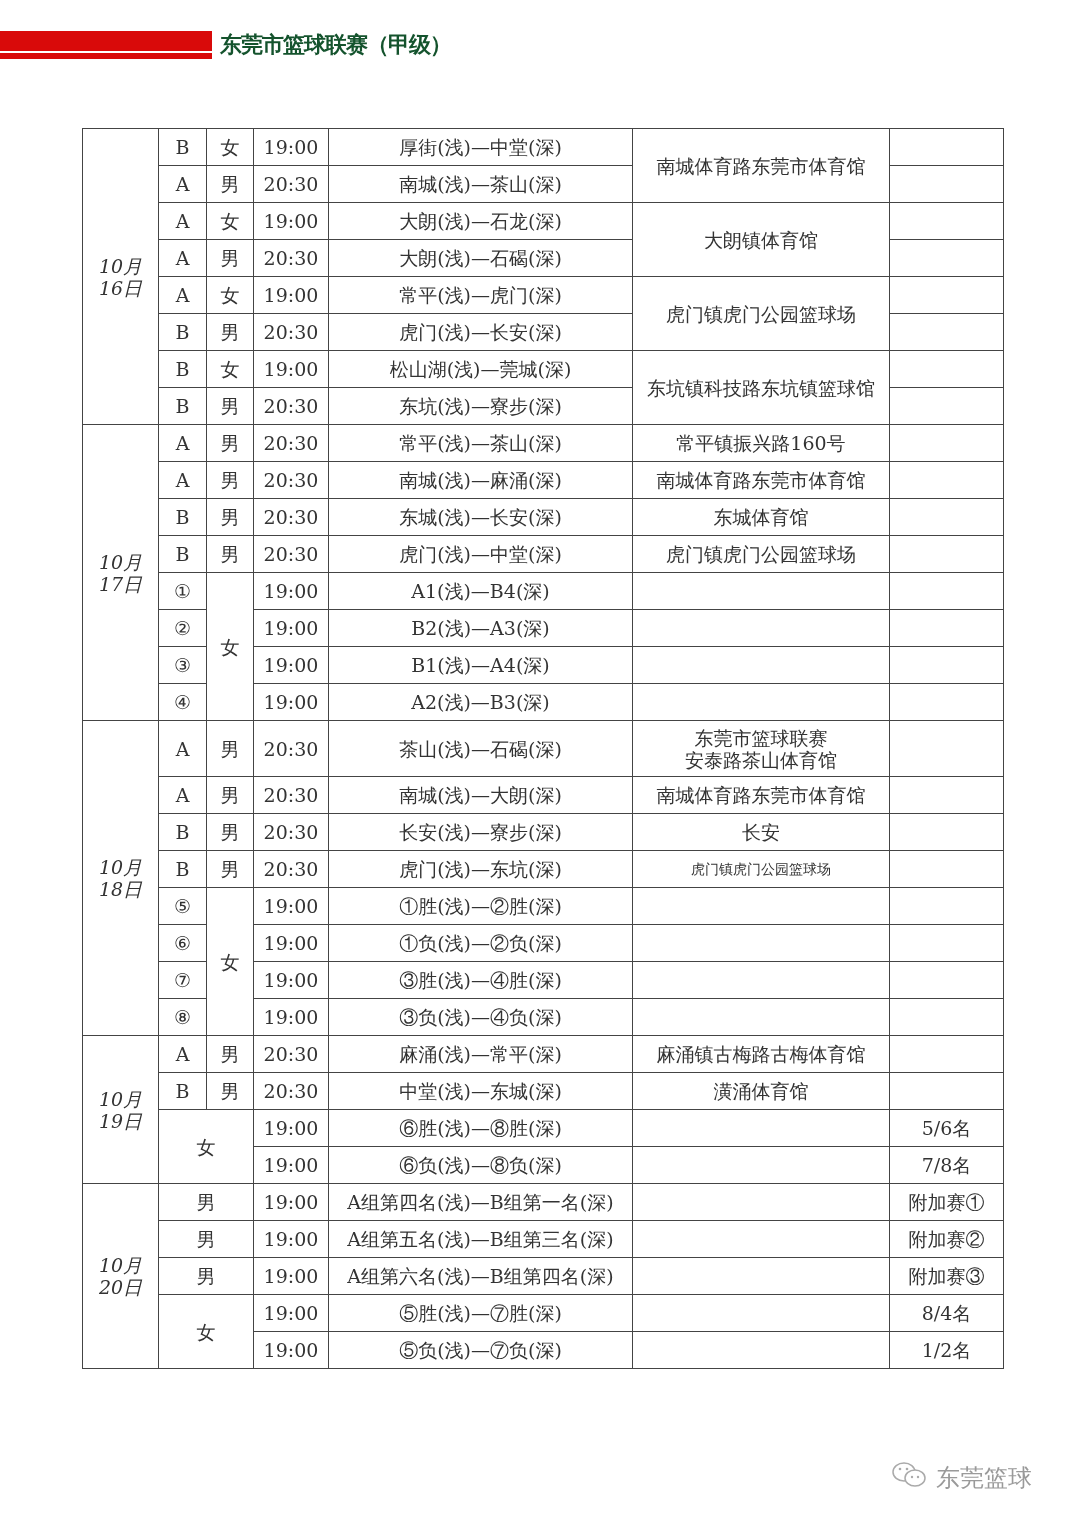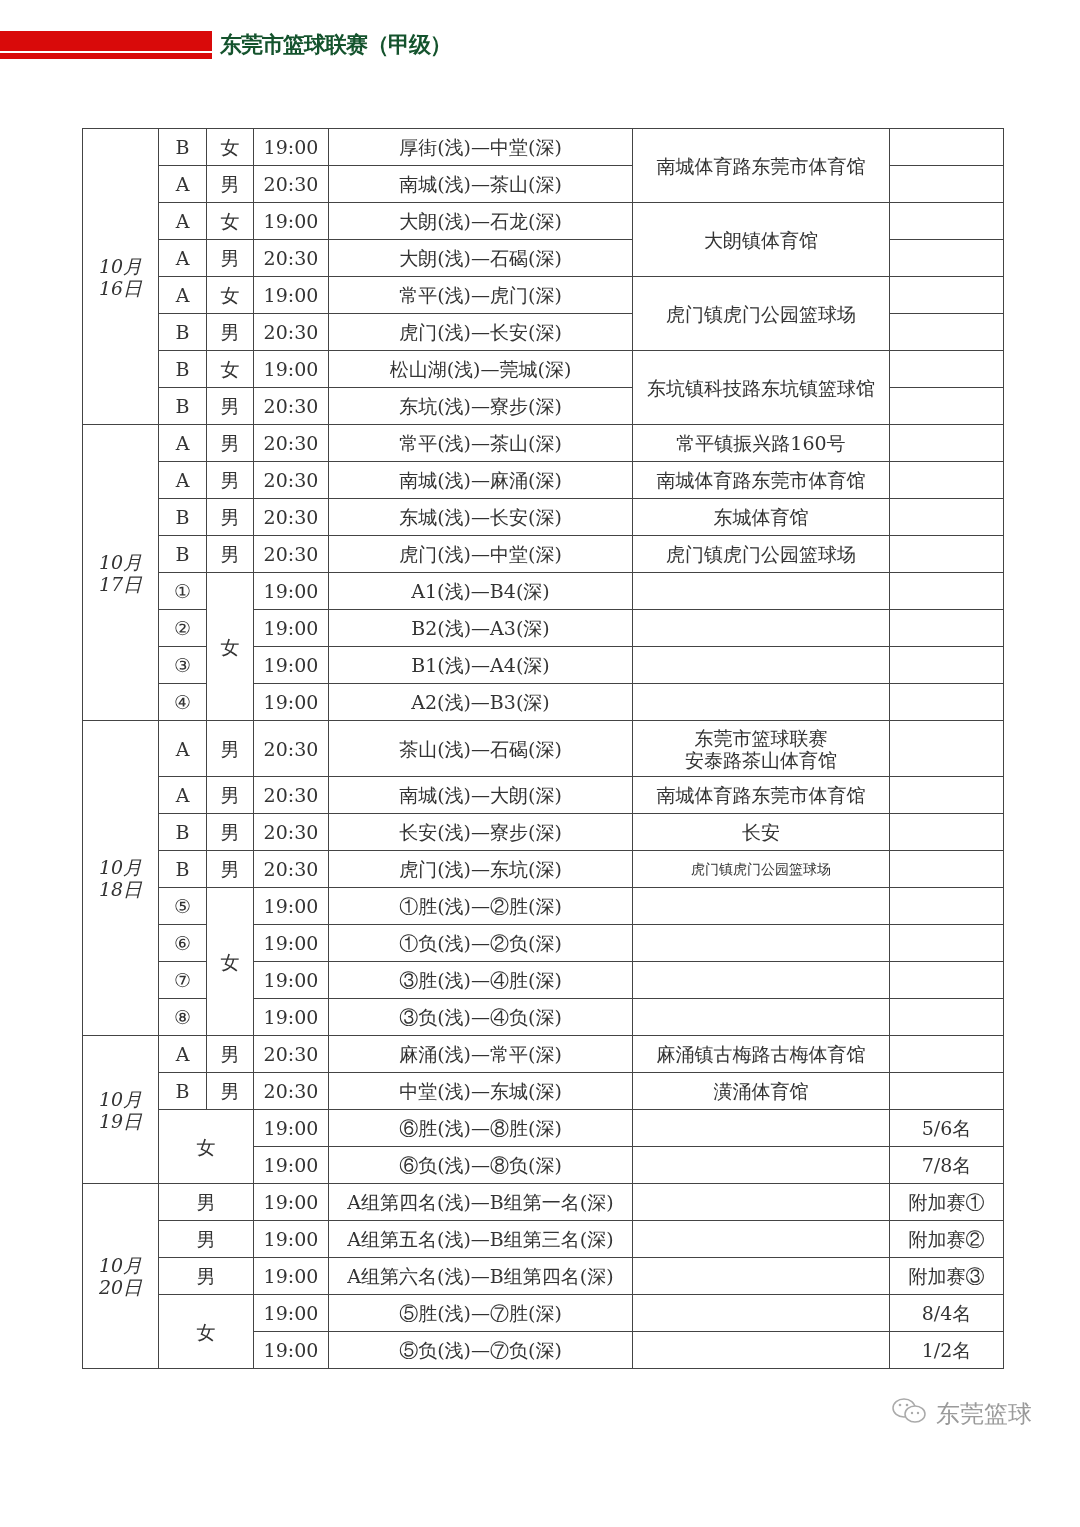--- a/index.html
+++ b/index.html
@@ -13,21 +13,21 @@
   table.schedule { position:absolute; left:82px; top:128px; width:921px;
            border-collapse:collapse; table-layout:fixed; }
   table.schedule td { border:1.5px solid #444; text-align:center; vertical-align:middle;
            font-size:19px; padding:0; height:36px; line-height:22px; color:#333; white-space:nowrap; }
   td.date { font-size:19px; line-height:24px;font-style:italic; }
   td.venue { white-space:normal; font-size:19px; line-height:24px; }
   td.venue.small { font-size:14px; }
   td.match { letter-spacing:0px; }
   td.note { font-size:19px; }
   tr.tall td { height:55px; }
-  .watermark { position:absolute; left:890px; top:1396px; height:36px; display:flex; align-items:center;
+  .watermark { position:absolute; left:890px; top:1460px; height:36px; display:flex; align-items:center;
            color:#9a9a9a; font-family:"DejaVu Sans", sans-serif; font-size:24px; }
   .watermark svg { margin-right:6px; }
 </style>
 </head>
 <body>
 
 <div class="header">
   <div class="bar-thick"></div>
   <div class="bar-thin"></div>
   <div class="title">东莞市篮球联赛（甲级）</div>

